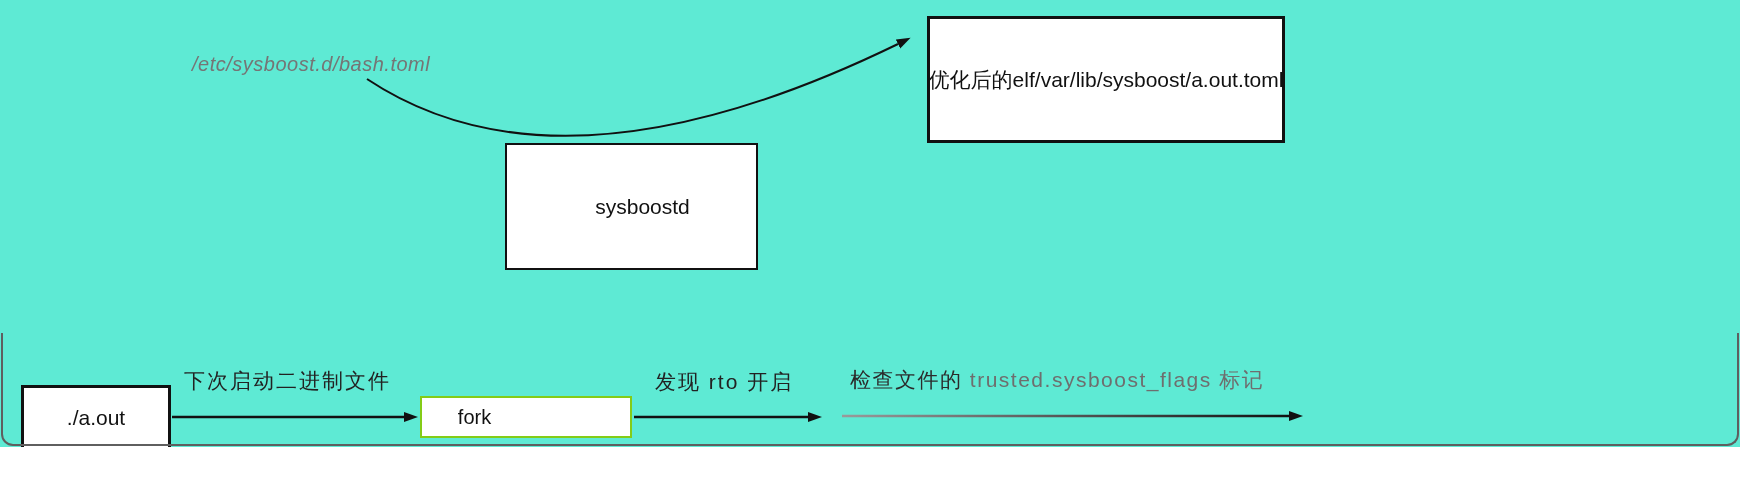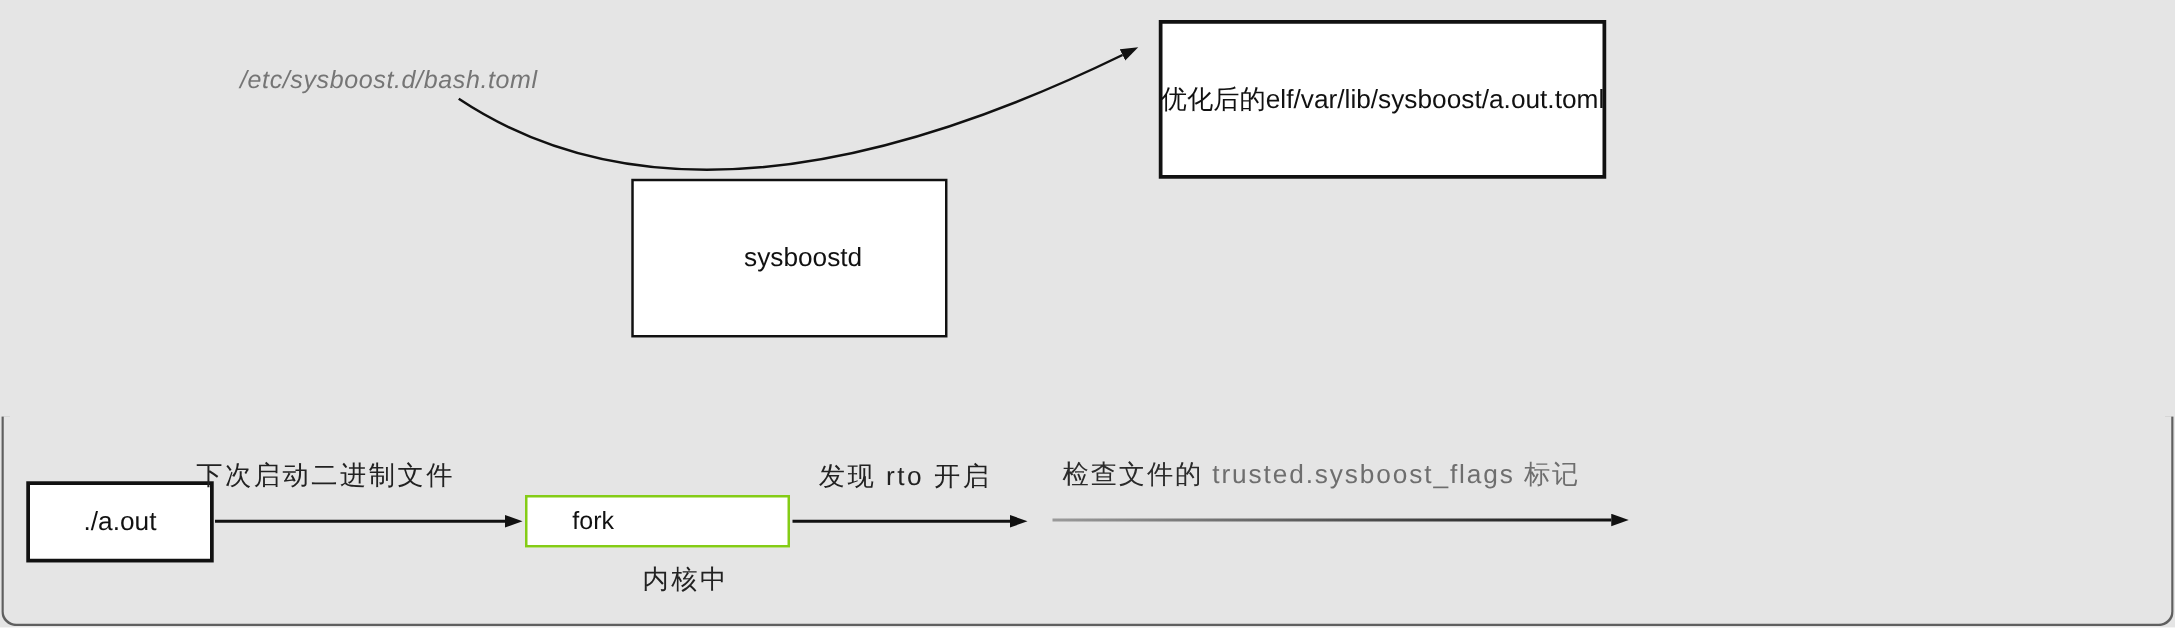--- a/index.html
+++ b/index.html
@@ -1,19 +1,19 @@
 <!DOCTYPE html>
 <html><head>
 <meta charset="utf-8">
 <style>
   html,body{margin:0;padding:0;background:#ffffff;}
   #canvas{
     position:relative;
-    width:1740px;height:502px;
-    background:#e5e5e5;
+    width:1740px;height:447px;
+    background:#5eead4;
     font-family:"Liberation Sans","DejaVu Sans",sans-serif;
     color:#111;
     overflow:hidden;
   }
   .node{
     position:absolute;
     background:#ffffff;
     border:2px solid #111;
     display:flex;align-items:center;justify-content:center;
     text-align:center;
@@ -41,21 +41,21 @@
     display:flex;background:#fff;font-size:20px;
   }
   #forkexec-box .cell{
     display:flex;align-items:center;justify-content:center;
     box-sizing:border-box;
   }
   #fork-cell{width:105px;}
   #exec-cell{flex:1;border-left:2px solid #111;}
   #load-box{left:1310px;top:383px;width:403px;height:62px;letter-spacing:0.5px;}
   #config-label{left:192px;top:53px;position:absolute;}
-  #launch-label{left:157px;top:370px;}
+  #launch-label{left:184px;top:370px;}
   #rto-label{left:655px;top:371px;}
   #check-label{left:850px;top:369px;letter-spacing:1.5px;}
   #check-label .attr{color:#6e6e6e;}
   #check-label .zh{color:#2b2b2b;}
   #kernel-label{left:490px;top:453px;margin-left:24px;}
   #arrows{position:absolute;left:0;top:0;width:1740px;height:502px;}
   #frame{
     position:absolute;left:1px;right:1px;top:333px;bottom:1px;
     border:2px solid #5f5f5f;border-top:none;
     border-radius:0 0 12px 12px;

